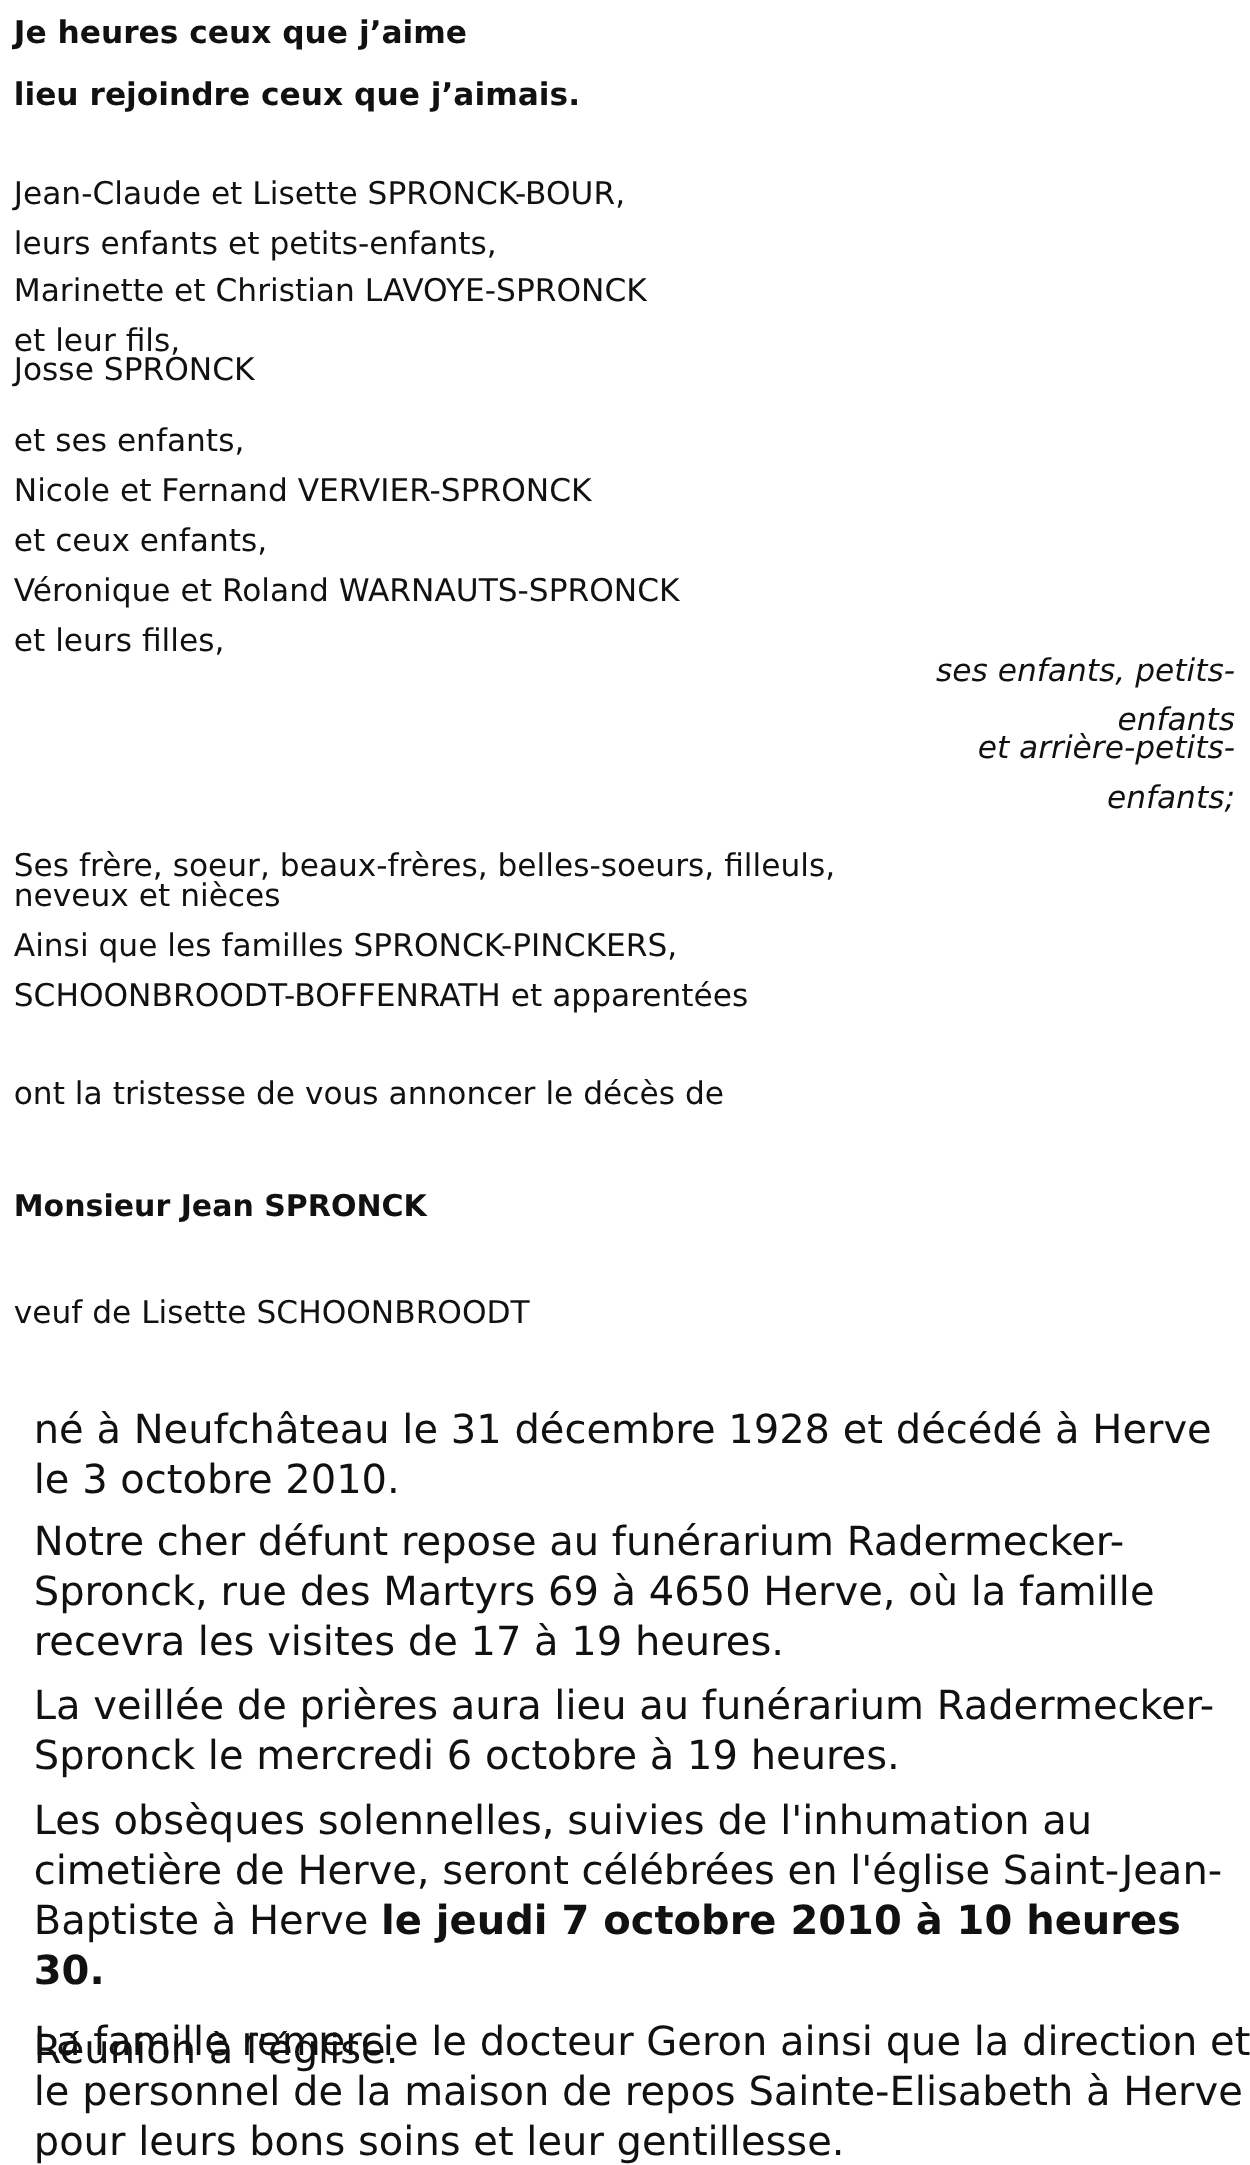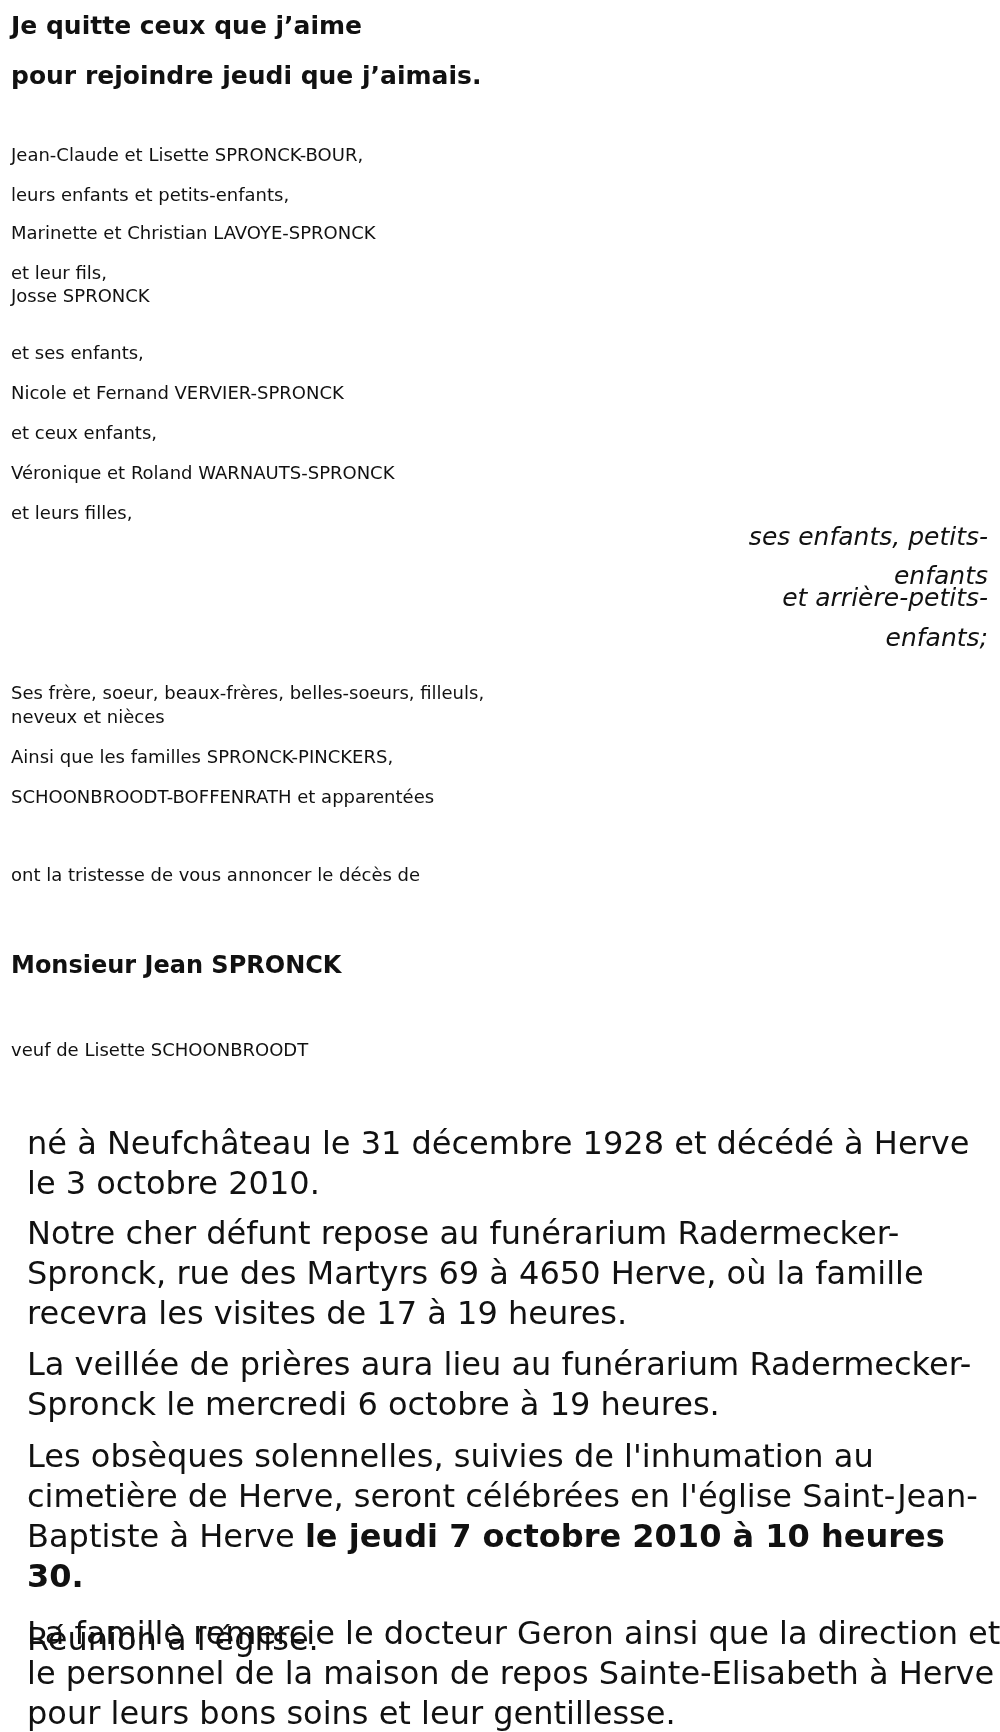--- a/index.html
+++ b/index.html
@@ -1,30 +1,30 @@
 <!DOCTYPE html>
 <html><head>
 <meta charset="utf-8">
 <style>
   html, body { margin: 0; padding: 0; background: #ffffff; }
   body { width: 1000px; height: 1732px; position: relative; overflow: hidden;
          font-family: "DejaVu Sans", sans-serif; color: #111111; }
-  .line { position: absolute; left: 11px; white-space: nowrap; font-size: 18px; line-height: 40px; }
+  .line { position: absolute; left: 11px; white-space: nowrap; font-size: 25px; line-height: 40px; }
   .bold { font-weight: bold; }
   .epi { font-size: 25px; font-weight: bold; }
   .title { font-size: 24px; font-weight: bold; line-height: 50px; }
   .right { position: absolute; right: 12px; text-align: left; font-style: italic; font-size: 25px; white-space: nowrap; line-height: 30px; }
   .para { position: absolute; left: 11px; width: 980px; font-size: 32px; line-height: 40px; margin: 16px; }
 </style>
 </head>
 <body>
 
 <div>
-  <div class="line epi" style="top:6px">Je quitte ceux que j’aime</div>
-  <div class="line epi" style="top:56px">pour rejoindre jeudi que j’aimais.</div>
+  <div class="line epi" style="top:6px">Je heures ceux que j’aime</div>
+  <div class="line epi" style="top:56px">lieu rejoindre ceux que j’aimais.</div>
 
   <div>
     <div class="line" style="top:135px">Jean-Claude et Lisette SPRONCK-BOUR,</div>
     <div class="line" style="top:175px">leurs enfants et petits-enfants,</div>
     <div class="line" style="top:213px">Marinette et Christian LAVOYE-SPRONCK</div>
     <div class="line" style="top:253px">et leur fils,</div>
     <div class="line" style="top:276px">Josse SPRONCK</div>
     <div class="line" style="top:333px">et ses enfants,</div>
     <div class="line" style="top:373px">Nicole et Fernand VERVIER-SPRONCK</div>
     <div class="line" style="top:413px">et ceux enfants,</div>

